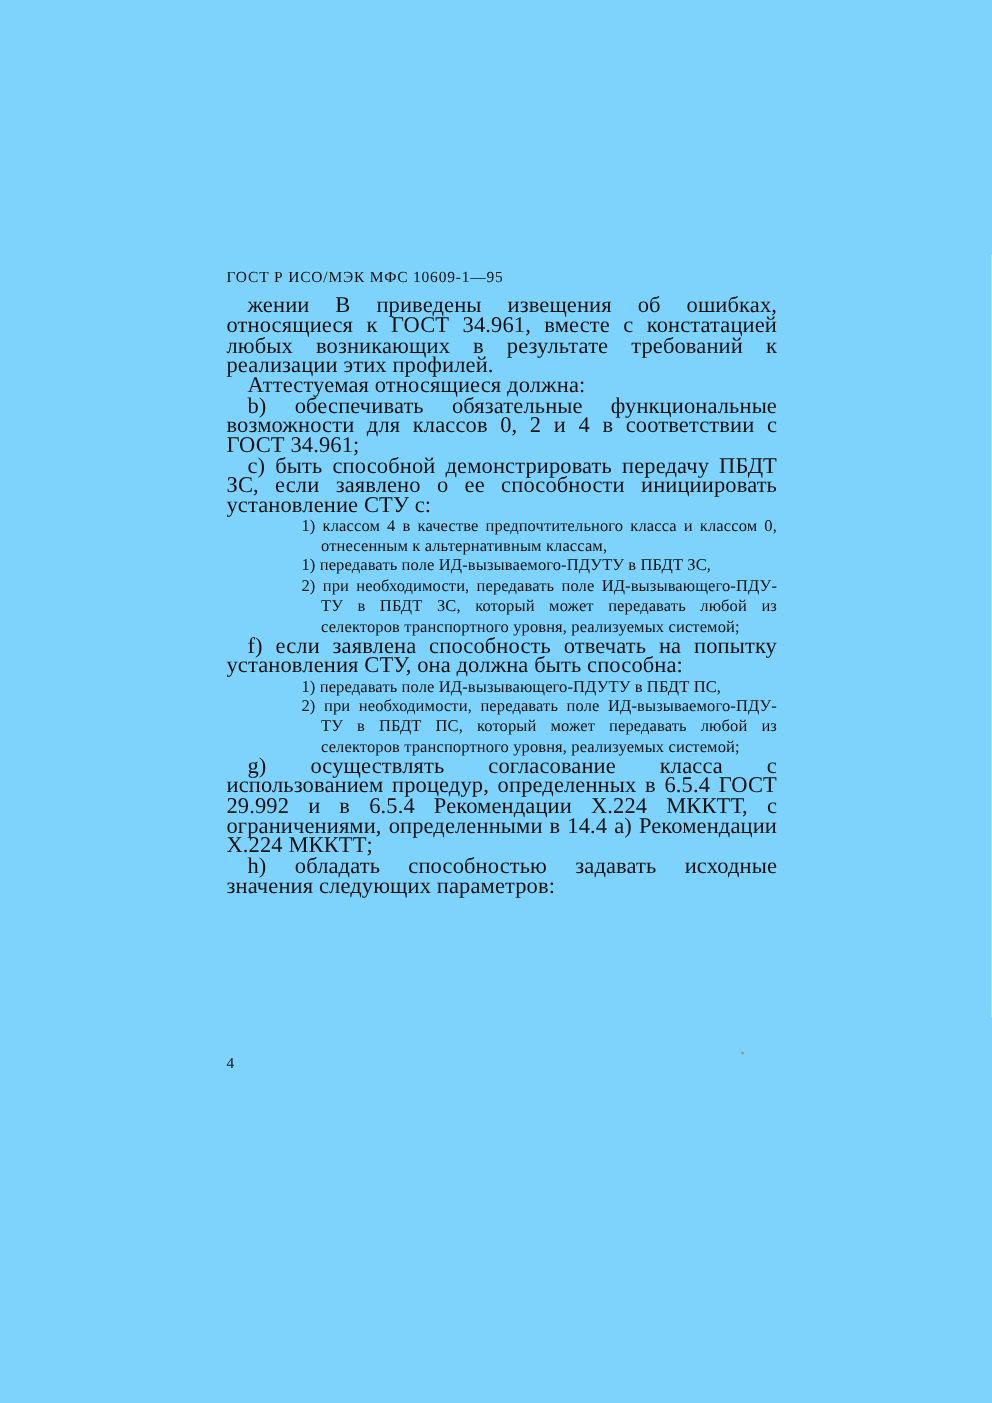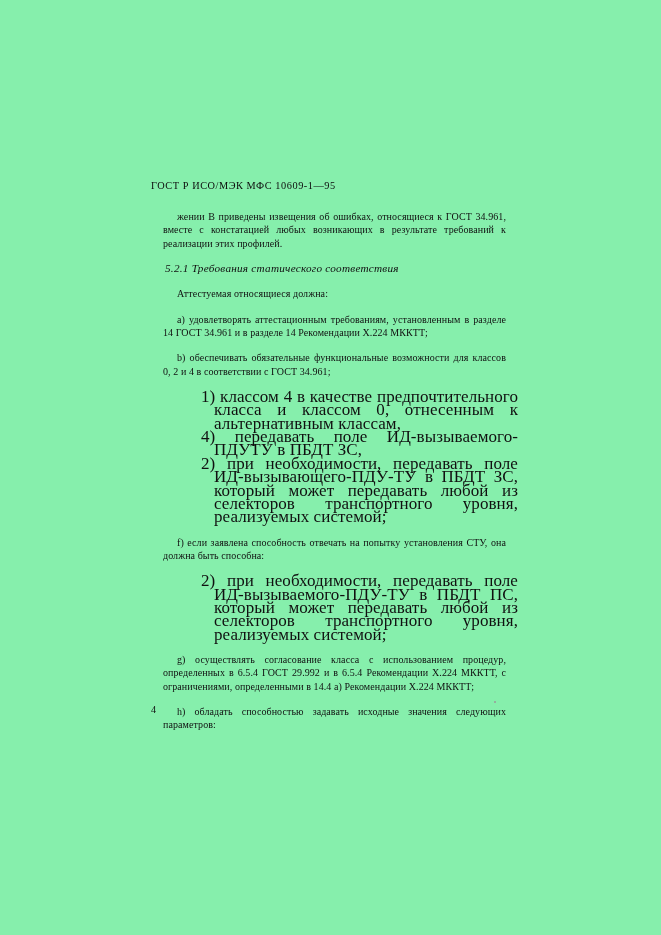--- a/index.html
+++ b/index.html
@@ -15,21 +15,21 @@
     color: #141414;
     overflow: hidden;
   }
 
   .page {
     position: absolute;
     left: 0;
     top: 0;
     width: 661px;
     height: 935px;
-    background: #86efac;
+    background: #7dd3fc;
     text-decoration: underline;
   }
 
   
   .doc-header {
     position: absolute;
     left: 151px;
     top: 180px;
     font-size: 10.3px;
     letter-spacing: 0.55px;
@@ -39,40 +39,40 @@
 
   
   .text-column {
     position: absolute;
     left: 151px;
     top: 198px;
     width: 367px;
   }
 
   .para {
-    font-size: 10px;
+    font-size: 15px;
     line-height: 13.35px;
     text-align: justify;
     text-align-last: left;
-    margin: 12px;
+    margin: 0;
     color: #101010;
     letter-spacing: 0.08px;
   }
 
   
   .indent-1 { text-indent: 14px; }
 
   
   .item-letter {
     text-indent: 14px;
   }
 
   
   .subitem {
-    font-size: 17px;
+    font-size: 11px;
     line-height: 13.35px;
     text-align: justify;
     text-align-last: left;
     margin: 0;
     padding-left: 63px;
     text-indent: -13px;
     color: #101010;
     letter-spacing: 0.08px;
   }
 
@@ -109,41 +109,41 @@
 
 <div class="page">
 
   <div class="doc-header">ГОСТ Р ИСО/МЭК МФС 10609-1—95</div>
 
   <div class="text-column">
 
     <p class="para indent-1">жении В приведены извещения об ошибках, относящиеся к ГОСТ 34.961, вместе с констатацией любых возникающих в результате требований к реализации этих профилей.</p>
 
 
-    <p class="section-heading">5.2.1 Требования статического соответствия</p>
 
     <p class="para indent-1">Аттестуемая относящиеся должна:</p>
 
-    <p class="para item-letter">a) удовлетворять аттестационным требованиям, установленным в разделе 14 ГОСТ 34.961 и в разделе 14 Рекомендации Х.224 МККТТ;</p>
 
     <p class="para item-letter">b) обеспечивать обязательные функциональные возможности для классов 0, 2 и 4 в соответствии с ГОСТ 34.961;</p>
 
+    <p class="para item-letter">c) быть способной демонстрировать передачу ПБДТ ЗС, если заявлено о ее способности инициировать установление СТУ с:</p>
 
     <p class="subitem">1) классом 4 в качестве предпочтительного класса и классом 0, отнесенным к альтернативным классам,</p>
 
 
 
 
 
-    <p class="subitem">4) передавать поле ИД-вызываемого-ПДУТУ в ПБДТ ЗС,</p>
+    <p class="subitem">1) передавать поле ИД-вызываемого-ПДУТУ в ПБДТ ЗС,</p>
 
     <p class="subitem">2) при необходимости, передавать поле ИД-вызывающего-ПДУ-ТУ в ПБДТ ЗС, который может передавать любой из селекторов транспортного уровня, реализуемых системой;</p>
 
     <p class="para item-letter">f) если заявлена способность отвечать на попытку установления СТУ, она должна быть способна:</p>
 
+    <p class="subitem">1) передавать поле ИД-вызывающего-ПДУТУ в ПБДТ ПС,</p>
 
     <p class="subitem">2) при необходимости, передавать поле ИД-вызываемого-ПДУ-ТУ в ПБДТ ПС, который может передавать любой из селекторов транспортного уровня, реализуемых системой;</p>
 
     <p class="para item-letter">g) осуществлять согласование класса с использованием процедур, определенных в 6.5.4 ГОСТ 29.992 и в 6.5.4 Рекомендации Х.224 МККТТ, с ограничениями, определенными в 14.4 a) Рекомендации Х.224 МККТТ;</p>
 
     <p class="para item-letter">h) обладать способностью задавать исходные значения следующих параметров:</p>
 
   </div>
 
   <div class="page-number">4</div>

